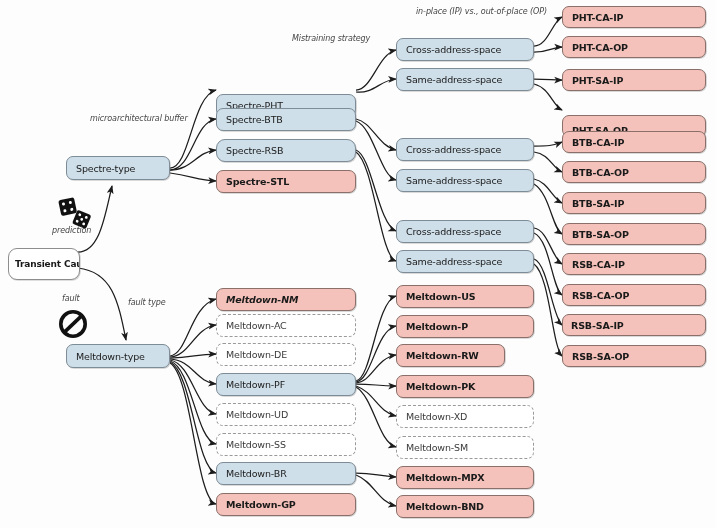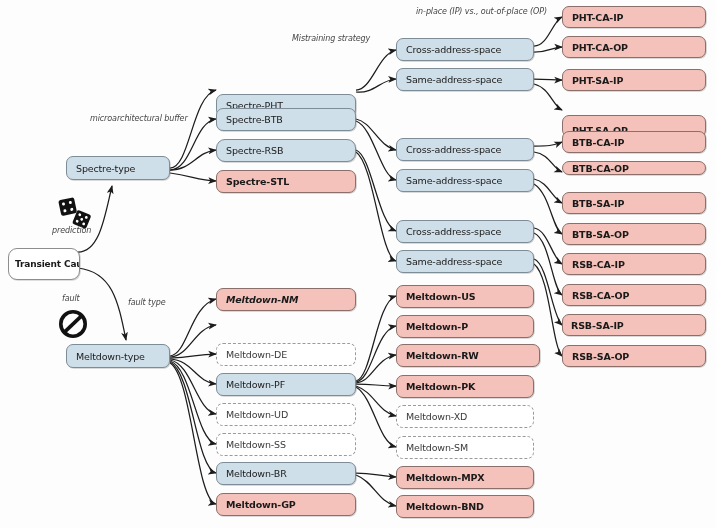--- a/index.html
+++ b/index.html
@@ -186,20 +186,23 @@
   <div class="node n-blue" style="left:216px;top:139px;width:140px;height:23px;border-radius:9px;">
     <span>Spectre-RSB</span>
   </div>
   <div class="node n-red" style="left:216px;top:170px;width:140px;height:23px;">
     <span>Spectre-STL</span>
   </div>
 
   <div class="node n-red" style="left:216px;top:288px;width:140px;height:23px;font-style:italic;">
     <span>Meltdown-NM</span>
   </div>
+  <div class="node n-dashed" style="left:216px;top:314px;width:140px;height:23px;">
+    <span>Meltdown-AC</span>
+  </div>
   <div class="node n-dashed" style="left:216px;top:343px;width:140px;height:23px;">
     <span>Meltdown-DE</span>
   </div>
   <div class="node n-blue" style="left:216px;top:373px;width:140px;height:23px;">
     <span>Meltdown-PF</span>
   </div>
   <div class="node n-dashed" style="left:216px;top:403px;width:140px;height:23px;">
     <span>Meltdown-UD</span>
   </div>
   <div class="node n-dashed" style="left:216px;top:433px;width:140px;height:23px;">
@@ -230,21 +233,21 @@
   <div class="node n-blue" style="left:396px;top:250px;width:138px;height:23px;">
     <span>Same-address-space</span>
   </div>
 
   <div class="node n-red" style="left:396px;top:285px;width:138px;height:23px;">
     <span>Meltdown-US</span>
   </div>
   <div class="node n-red" style="left:396px;top:315px;width:138px;height:23px;">
     <span>Meltdown-P</span>
   </div>
-  <div class="node n-red" style="left:396px;top:344px;width:144px;height:23px;">
+  <div class="node n-red" style="left:396px;top:344px;width:109px;height:23px;">
     <span>Meltdown-RW</span>
   </div>
   <div class="node n-red" style="left:396px;top:375px;width:138px;height:23px;">
     <span>Meltdown-PK</span>
   </div>
   <div class="node n-dashed" style="left:396px;top:405px;width:138px;height:23px;">
     <span>Meltdown-XD</span>
   </div>
   <div class="node n-dashed" style="left:396px;top:436px;width:138px;height:23px;">
     <span>Meltdown-SM</span>
@@ -264,21 +267,21 @@
   </div>
   <div class="node n-red" style="left:562px;top:69px;width:144px;height:22px;">
     <span>PHT-SA-IP</span>
   </div>
   <div class="node n-red" style="left:562px;top:115px;width:144px;height:22px;align-items:flex-end;">
     <span>PHT-SA-OP</span>
   </div>
   <div class="node n-red" style="left:562px;top:131px;width:144px;height:22px;">
     <span>BTB-CA-IP</span>
   </div>
-  <div class="node n-red" style="left:562px;top:161px;width:144px;height:14px;">
+  <div class="node n-red" style="left:562px;top:161px;width:144px;height:22px;">
     <span>BTB-CA-OP</span>
   </div>
   <div class="node n-red" style="left:562px;top:192px;width:144px;height:22px;">
     <span>BTB-SA-IP</span>
   </div>
   <div class="node n-red" style="left:562px;top:223px;width:144px;height:22px;">
     <span>BTB-SA-OP</span>
   </div>
   <div class="node n-red" style="left:562px;top:253px;width:144px;height:22px;">
     <span>RSB-CA-IP</span>

